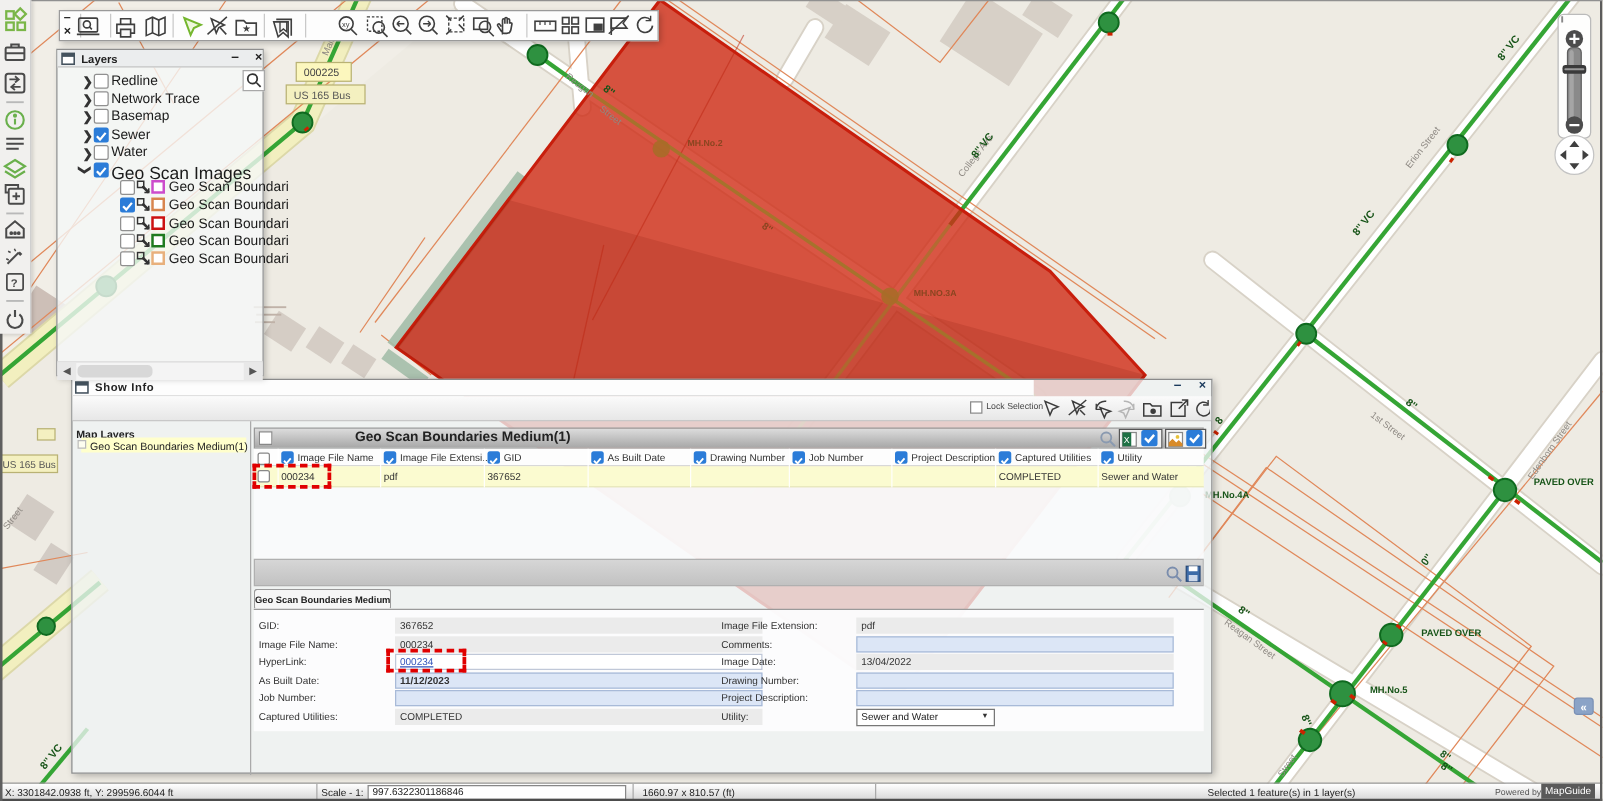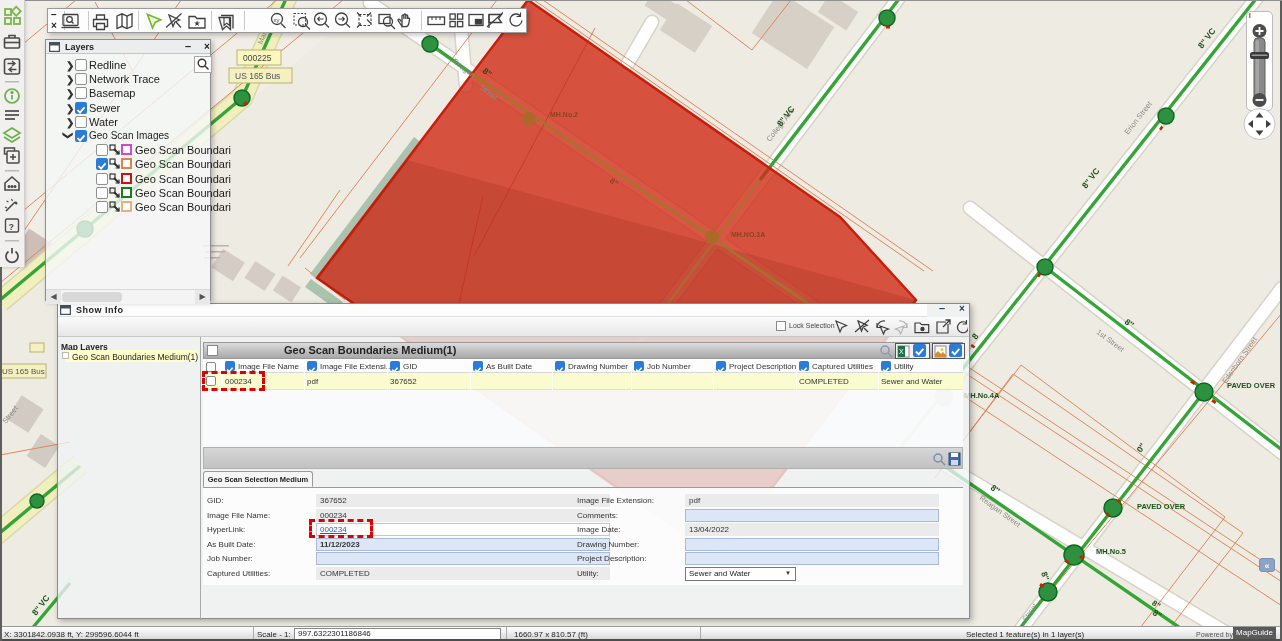--- a/index.html
+++ b/index.html
@@ -400,21 +400,21 @@
             <path d="M2.5,6 l2.5,2.7 l4.5,-5.4" stroke="#fff" stroke-width="1.8" fill="none"></path>
           </svg></div>
         <div class="abs" style="left:43px;top:45.599999999999994px;font-size:11px;color:#1a1a1a;">Sewer</div>
         <div class="abs" style="left:20px;top:60.8px;font-size:10px;color:#333;font-weight:bold;">❯</div>
         <div class="abs" style="left:29px;top:59.8px;width:12px;height:12px;background:#fff;border:1px solid #909090;border-radius:2px;"></div>
         <div class="abs" style="left:43px;top:59.8px;font-size:11px;color:#1a1a1a;">Water</div>
         <div class="abs" style="left:18px;top:74px;font-size:10px;color:#333;font-weight:bold;transform:rotate(90deg);">❯</div>
         <div class="abs" style="left:29px;top:74px;width:12px;height:12px;background:#2b7cd8;border-radius:2px;"><svg width="12" height="12">
             <path d="M2.5,6 l2.5,2.7 l4.5,-5.4" stroke="#fff" stroke-width="1.8" fill="none"></path>
           </svg></div>
-        <div class="abs" style="left:43px;top:74px;font-size:10px;color:#1a1a1a;">Geo Scan Images</div>
+        <div class="abs" style="left:43px;top:74px;font-size:14px;color:#1a1a1a;">Geo Scan Images</div>
         <div class="abs" style="left:50px;top:88.2px;width:12px;height:12px;background:#fff;border:1px solid #909090;border-radius:2px;"></div>
         <svg class="abs" style="left:63px;top:88.2px" width="13" height="13">
           <rect x="1" y="1" width="5" height="5" fill="none" stroke="#333" stroke-width="1.2"></rect>
           <path d="M5,5 l5,5 m0,-3.5 v3.5 h-3.5" stroke="#333" stroke-width="1.2" fill="none"></path>
           <path d="M5,5 l5,5" stroke="#333" stroke-width="2" fill="none"></path>
         </svg>
         <div class="abs" style="left:75px;top:88.2px;width:11px;height:11px;background:#fff;border:2px solid #cc4ccc;"></div>
         <div class="abs" style="left:89px;top:88.2px;font-size:11px;color:#1a1a1a;white-space:nowrap;">Geo Scan Boundari</div>
         <div class="abs" style="left:50px;top:102.4px;width:12px;height:12px;background:#2b7cd8;border-radius:2px;"><svg width="12" height="12">
             <path d="M2.5,6 l2.5,2.7 l4.5,-5.4" stroke="#fff" stroke-width="1.8" fill="none"></path>
@@ -476,21 +476,21 @@
     <path d="M19.5,124.5 l4,-5 h-8 z"></path>
     <path d="M8,113 l5,-4 v8 z"></path>
     <path d="M31,113 l-5,-4 v8 z"></path>
   </g>
 </svg>
 
 <div class="abs" style="left:1259px;top:558px;width:16px;height:14px;background:#8ba3c7;border:1px solid #7a90b5;border-radius:3px;color:#fff;font-size:9px;font-weight:bold;text-align:center;line-height:14px;">«</div>
 
 <div class="abs" style="left:57px;top:303px;width:913px;height:316px;background:rgba(240,244,245,0.78);border:1px solid #8a8a8a;box-shadow:2px 2px 6px rgba(0,0,0,0.3);">
 
-  <div class="abs" style="left:0;top:0;width:869px;height:13px;background:#fdfdfd;border-bottom:1px solid #e0e0e0;">
+  <div class="abs" style="left:0;top:0;width:769px;height:13px;background:#fdfdfd;border-bottom:1px solid #e0e0e0;">
     <svg class="abs" style="left:2px;top:1px" width="11" height="10">
           <rect x="0.5" y="0.5" width="10" height="9" fill="#fff" stroke="#44525e" stroke-width="1.5"></rect>
           <rect x="0.5" y="0.5" width="10" height="3" fill="#44525e"></rect>
         </svg>
     <span class="abs" style="left:18px;top:1px;font-size:9px;font-weight:bold;color:#222;letter-spacing:0.5px;">Show Info</span>
     <span class="abs" style="left:881px;top:-2px;font-size:11px;font-weight:bold;color:#1a3a5c;">–</span>
     <span class="abs" style="left:901px;top:-1px;font-size:10px;font-weight:bold;color:#1a3a5c;">×</span>
   </div>
 
   <div class="abs" style="left:0;top:13px;width:911px;height:20px;background:linear-gradient(#fbfbfb,#e7e7e7);border-bottom:1px solid #c8c8c8;">
@@ -626,21 +626,21 @@
   <div class="abs" style="left:145px;top:143px;width:760px;height:22px;background:linear-gradient(#d6d6d6,#c2c2c2);border:1px solid #b0b0b0;">
     <svg class="abs" style="left:728px;top:3px" width="30" height="16">
       <circle cx="6" cy="7" r="4" fill="none" stroke="#7a8dad" stroke-width="1.5"></circle>
           <path d="M9,10 l4,4" stroke="#7a8dad" stroke-width="1.5"></path>
       <rect x="17" y="2" width="11" height="12" fill="#3e6ca8" stroke="#2a4a78"></rect>
           <rect x="19" y="2" width="7" height="4" fill="#fff"></rect>
           <rect x="19" y="9" width="7" height="5" fill="#cdd8ea"></rect>
     </svg>
   </div>
 
-  <div class="abs" style="left:145px;top:167px;width:110px;height:16px;background:#f6f6f6;border:1px solid #9a9a9a;border-bottom:1px solid #f6f6f6;border-radius:3px 3px 0 0;font-size:7.5px;font-weight:bold;color:#222;text-align:center;line-height:15px;white-space:nowrap;">Geo Scan Selection Medium</div>
+  <div class="abs" style="left:145px;top:167px;width:110px;height:16px;background:#f6f6f6;border:1px solid #9a9a9a;border-bottom:1px solid #f6f6f6;border-radius:3px 3px 0 0;font-size:7.5px;font-weight:bold;color:#222;text-align:center;line-height:15px;white-space:nowrap;">Geo Scan Boundaries Medium</div>
   <div class="abs" style="left:145px;top:183px;width:760px;height:1px;background:#9a9a9a;"></div>
 
   <div id="form" class="abs" style="left:145px;top:184px;width:760px;height:97px;background:rgba(252,252,253,0.95);">
         <div class="abs" style="left:4px;top:8px;font-size:8px;color:#333;">GID:</div>
         <div class="abs" style="left:113px;top:6px;width:294px;height:13px;background:#ebebeb;"></div>
         <div class="abs" style="left:117px;top:8px;font-size:8px;color:#333;">367652</div>
         <div class="abs" style="left:374px;top:8px;font-size:8px;color:#333;">Image File Extension:</div>
         <div class="abs" style="left:482px;top:6px;width:254px;height:13px;background:#ebebeb;"></div>
         <div class="abs" style="left:486px;top:8px;font-size:8px;color:#333;">pdf</div>
         <div class="abs" style="left:4px;top:22.5px;font-size:8px;color:#333;">Image File Name:</div>

